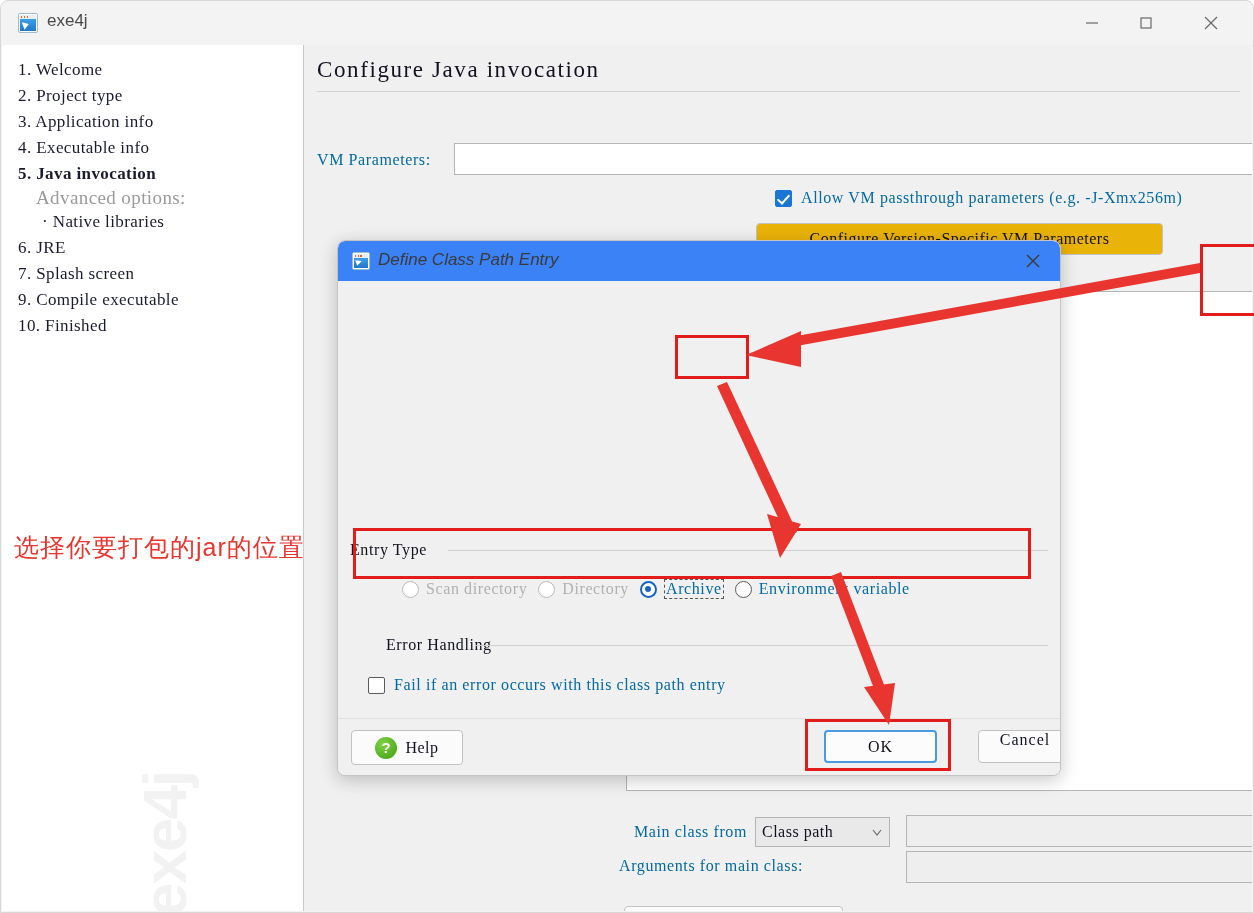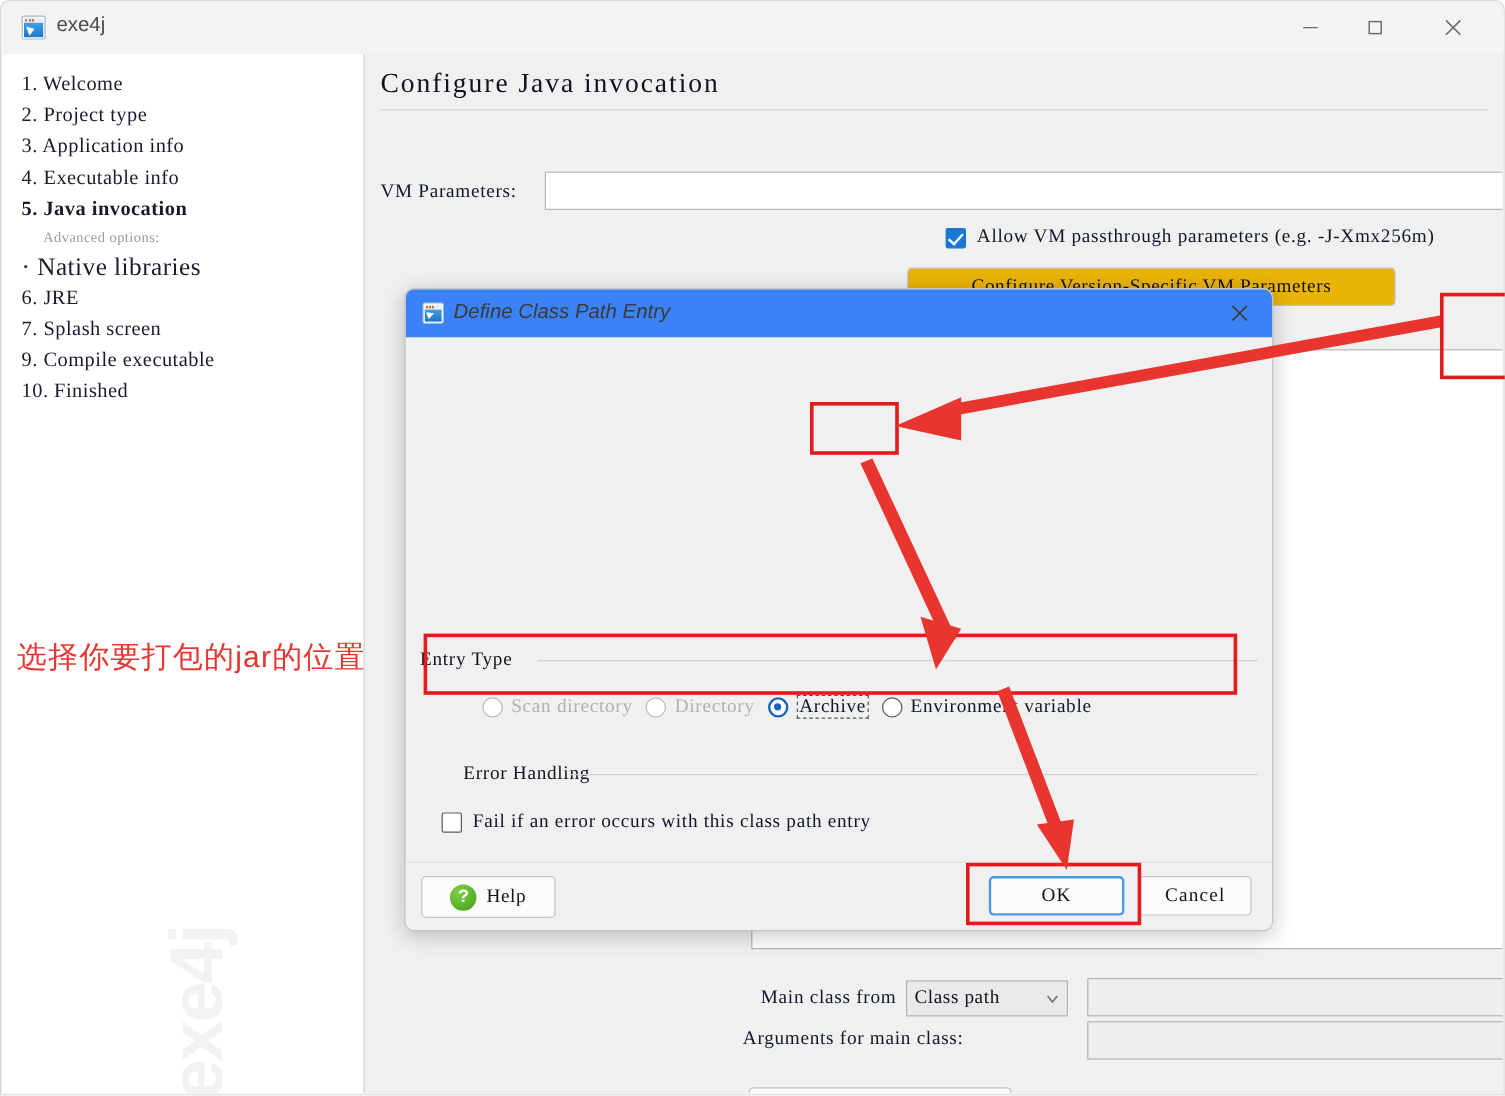--- a/index.html
+++ b/index.html
@@ -46,51 +46,51 @@
 
   
   #wizard-panel{
     position:absolute;left:1px;top:44px;width:301px;bottom:1px;
     background:#ffffff;border-right:1px solid #c9c9c9;
     overflow:hidden;
   }
   #wizard-list{position:absolute;left:16px;top:12px;right:0;}
   .wz{font-size:17px;color:#1a1a2e;letter-spacing:.4px;line-height:26px;white-space:pre;}
   .wz.current{font-weight:bold;}
-  .wz-sub{font-size:12px;color:#9a9a9a;letter-spacing:.4px;line-height:22px;margin-left:18px;}
-  .wz-bullet{font-size:21px;color:#1a1a2e;letter-spacing:.4px;line-height:26px;}
+  .wz-sub{font-size:19px;color:#9a9a9a;letter-spacing:.4px;line-height:22px;margin-left:18px;}
+  .wz-bullet{font-size:17px;color:#1a1a2e;letter-spacing:.4px;line-height:26px;margin-left:24px;}
   #watermark{
     position:absolute;left:198px;bottom:-6px;
     font-family:"Liberation Sans", sans-serif;
     font-size:62px;font-weight:bold;color:#f2f2f2;
     transform:rotate(-90deg);transform-origin:left bottom;
     white-space:nowrap;letter-spacing:-2px;
   }
 
   
   #content{
     position:absolute;left:303px;top:44px;right:1px;bottom:1px;
     background:#f0f0f0;overflow:hidden;
   }
   #page-title{
     position:absolute;left:13px;top:12px;font-size:23px;color:#11111f;letter-spacing:1.6px;
   }
   #title-rule{position:absolute;left:13px;top:46px;right:12px;height:1px;background:#d2d2d2;}
 
-  .lbl{font-size:16px;color:#0f172a;letter-spacing:.6px;white-space:nowrap;}
+  .lbl{font-size:16px;color:#0369a1;letter-spacing:.6px;white-space:nowrap;}
   .txtfield{
     background:#ffffff;border:1px solid #b5b5b5;box-sizing:border-box;
     font-size:15px;color:#11111f;padding:0 5px;line-height:30px;letter-spacing:.4px;
     white-space:nowrap;overflow:hidden;
   }
 
   #vm-label{position:absolute;left:13px;top:106px;}
   #vm-input{position:absolute;left:150px;top:98px;width:1062px;height:32px;}
 
-  #allow-row{position:absolute;left:484px;top:144px;display:flex;align-items:center;gap:9px;justify-content:flex-end;}
+  #allow-row{position:absolute;left:471px;top:144px;display:flex;align-items:center;gap:9px;justify-content:flex-end;}
   .cbx{width:17px;height:17px;border:1px solid #5a5a5a;background:#fff;box-sizing:border-box;border-radius:2px;position:relative;}
   .cbx.checked{background:#1976d2;border-color:#1976d2;}
   .cbx.checked:after{content:"";position:absolute;left:4px;top:1px;width:5px;height:10px;
     border:solid #fff;border-width:0 2px 2px 0;transform:rotate(42deg);}
 
   #cfg-vm-btn{
     position:absolute;left:452px;top:178px;width:405px;height:30px;
     background:#eab308;border:1px solid #c2c2c2;border-radius:4px;
     display:flex;align-items:center;justify-content:center;
     font-size:16px;color:#11111f;letter-spacing:.5px;
@@ -174,23 +174,23 @@
   #dlg-footer{position:absolute;left:0;right:0;bottom:0;height:56px;background:#f0f0f0;
     border-top:1px solid #e0e0e0;}
   #help-btn{position:absolute;left:13px;top:11px;width:110px;height:33px;
     background:#fbfbfb;border:1px solid #c2c2c2;border-radius:4px;
     display:flex;align-items:center;justify-content:center;gap:8px;
     font-size:16px;color:#11111f;letter-spacing:.5px;}
   #ok-btn{position:absolute;left:486px;top:11px;width:113px;height:33px;
     background:#fcfcfc;border:2px solid #4a9ae0;border-radius:4px;
     display:flex;align-items:center;justify-content:center;
     font-size:16px;color:#11111f;letter-spacing:1px;box-sizing:border-box;}
-  #cancel-btn{position:absolute;left:611px;top:11px;width:94px;height:33px;
+  #cancel-btn{position:absolute;left:640px;top:11px;width:94px;height:33px;
     background:#fbfbfb;border:1px solid #c2c2c2;border-radius:4px;
-    display:flex;align-items:center;justify-content:center;
+    display:flex;justify-content:center;
     font-size:16px;color:#11111f;letter-spacing:1px;box-sizing:border-box;}
 
   .qmark{width:22px;height:22px;border-radius:50%;
     background:radial-gradient(circle at 35% 30%,#7fd143,#3f9e12);
     color:#fff;font-family:"Liberation Sans", sans-serif;font-weight:bold;font-size:15px;
     display:flex;align-items:center;justify-content:center;box-sizing:border-box;}
 
   
   .ann-box{position:absolute;border:3px solid #e21b1b;box-sizing:border-box;pointer-events:none;}
   #ann-cn{position:absolute;left:13px;top:530px;font-family:"Liberation Sans",sans-serif;

